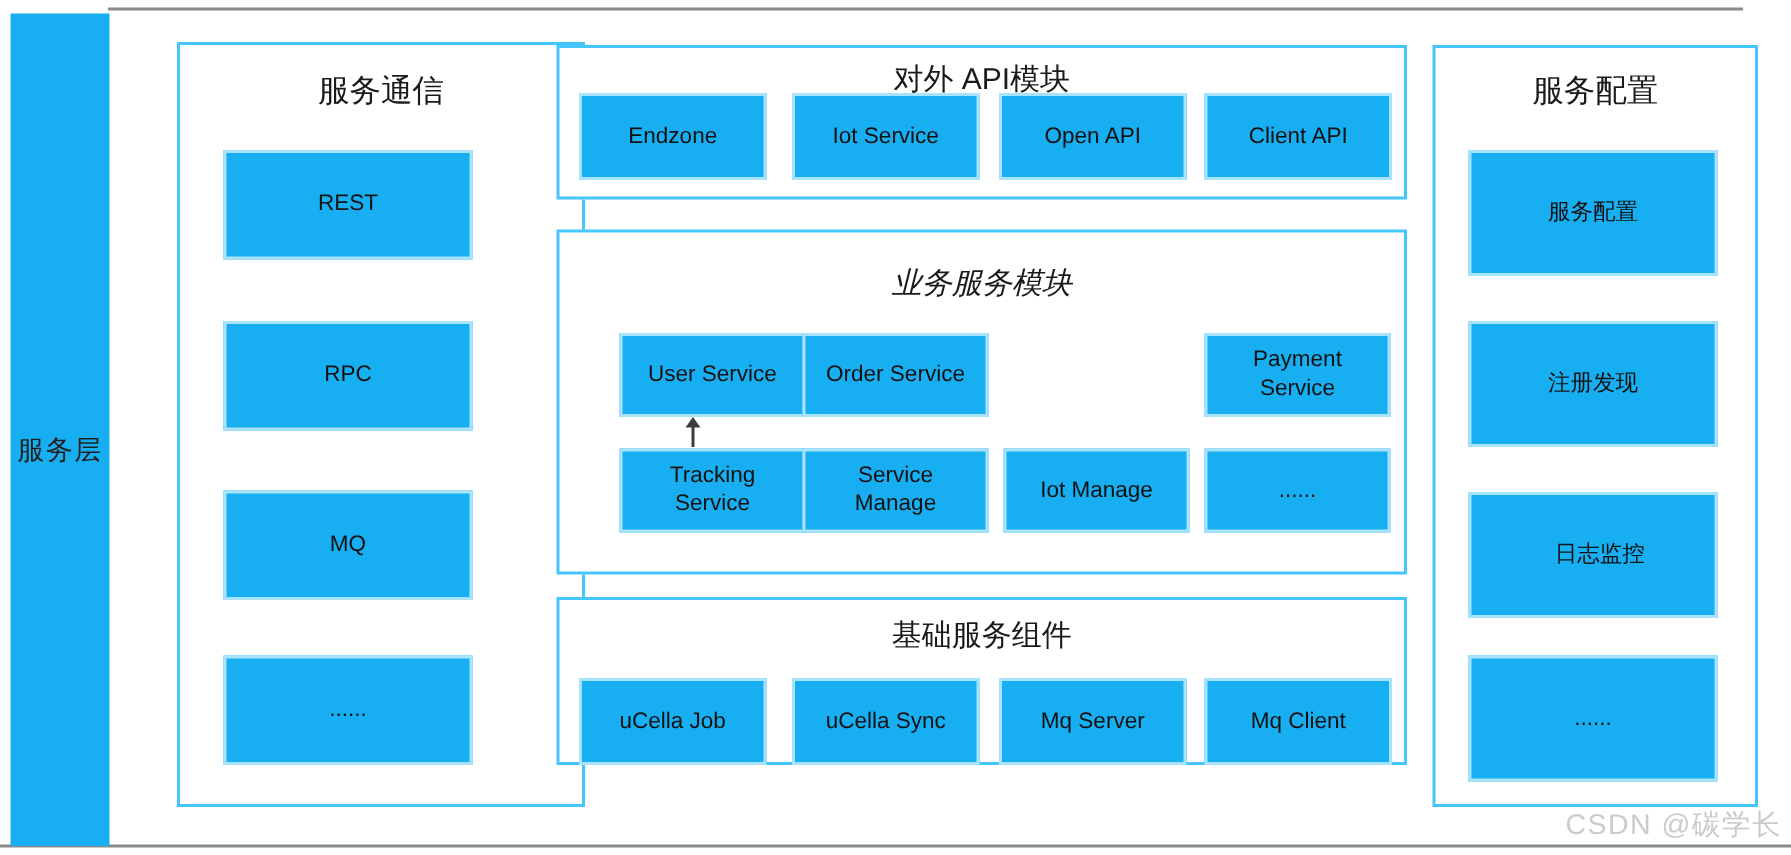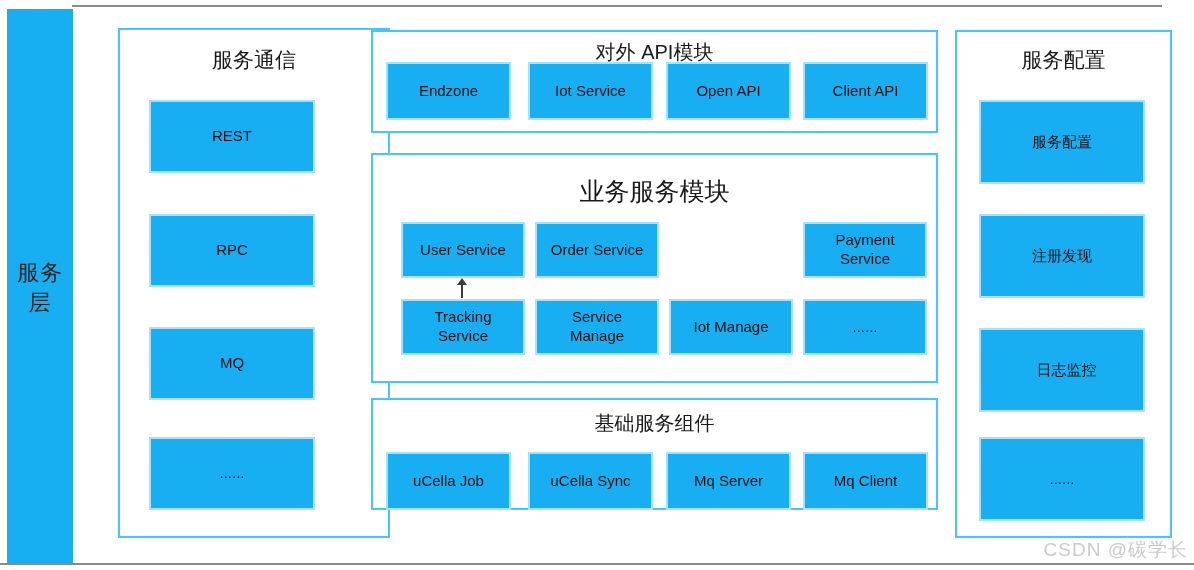--- a/index.html
+++ b/index.html
@@ -4,53 +4,53 @@
 <style>
   html,body{margin:0;padding:0;background:#ffffff;}
   body{font-family:"Liberation Sans","DejaVu Sans",sans-serif;}
   .canvas{position:relative;width:1194px;height:570px;background:#ffffff;overflow:hidden;}
 
   .frame-line{position:absolute;background:#8a8a8a;}
   .frame-line.top{left:72px;top:5px;width:1090px;height:2px;}
   .frame-line.bottom{left:0;top:563px;width:1194px;height:2px;}
 
   .side-bar{position:absolute;left:7px;top:9px;width:66px;height:555px;background:#18aff2;}
-  .side-bar span{position:absolute;left:0;top:249px;width:100%;text-align:center;
-                 font-size:22px;color:#1f1f1f;letter-spacing:1px;}
+  .side-bar span{position:absolute;left:0;top:279px;width:100%;text-align:center;
+                 font-size:18px;color:#1f1f1f;letter-spacing:1px;}
 
   .panel{position:absolute;background:#ffffff;border:2px solid #45c6fd;box-sizing:border-box;}
   .panel h2{margin:0;text-align:center;font-weight:400;color:#1a1a1a;}
 
   .panel.comm {left:118px;top:28px;width:272px;height:510px;}
   .panel.comm h2{padding-top:16px;font-size:21px;}
   .panel.api  {left:371px;top:30px;width:567px;height:103px;}
   .panel.api h2{padding-top:7px;font-size:20px;}
   .panel.biz  {left:371px;top:153px;width:567px;height:230px;}
-  .panel.biz h2{padding-top:20px;font-size:25px;}
+  .panel.biz h2{padding-top:20px;font-size:20px;font-style:italic;}
   .panel.base {left:371px;top:398px;width:567px;height:112px;}
   .panel.base h2{padding-top:10px;font-size:20px;}
   .panel.mgmt {left:955px;top:30px;width:217px;height:508px;}
   .panel.mgmt h2{padding-top:14px;font-size:21px;}
 
   .node{position:absolute;background:#18aff2;border:2px solid #a9e2fb;box-sizing:border-box;
         display:flex;align-items:center;justify-content:center;text-align:center;
         font-size:15px;line-height:1.25;color:#111111;padding:0 12px;}
 
   
   .comm .node{left:29px;width:166px;height:73px;}
   .comm .n0{top:70px;} .comm .n1{top:184px;} .comm .n2{top:297px;} .comm .n3{top:407px;}
 
   
   .api .node{top:30px;height:58px;width:125px;}
   .api .c0{left:13px;} .api .c1{left:155px;} .api .c2{left:293px;} .api .c3{left:430px;}
 
   
   .biz .node{height:56px;width:124px;}
   .biz .r0{top:67px;} .biz .r1{top:144px;}
-  .biz .c0{left:28px;text-align:center;} .biz .c1{left:162px;} .biz .c2{left:296px;} .biz .c3{left:430px;}
+  .biz .c0{left:40px;text-align:center;} .biz .c1{left:162px;} .biz .c2{left:296px;} .biz .c3{left:430px;}
 
   
   .base .node{top:52px;height:58px;width:125px;}
   .base .c0{left:13px;} .base .c1{left:155px;} .base .c2{left:293px;} .base .c3{left:430px;}
 
   
   .mgmt .node{left:22px;width:166px;height:84px;}
   .mgmt .n0{top:68px;} .mgmt .n1{top:182px;} .mgmt .n2{top:296px;padding-left:21px;} .mgmt .n3{top:405px;}
 
   

